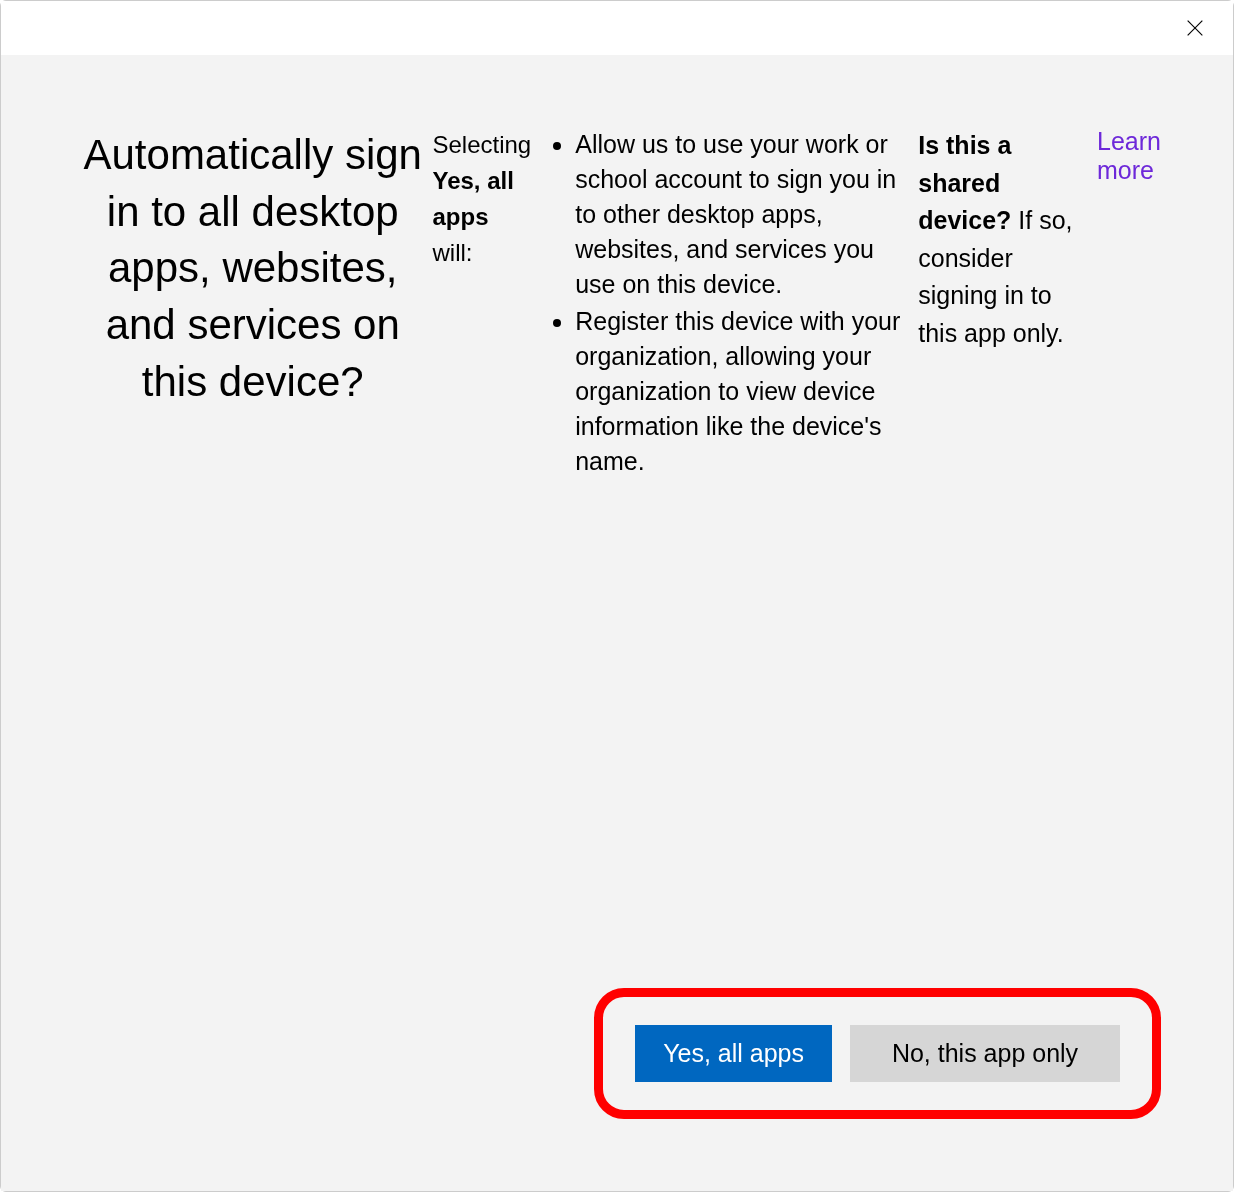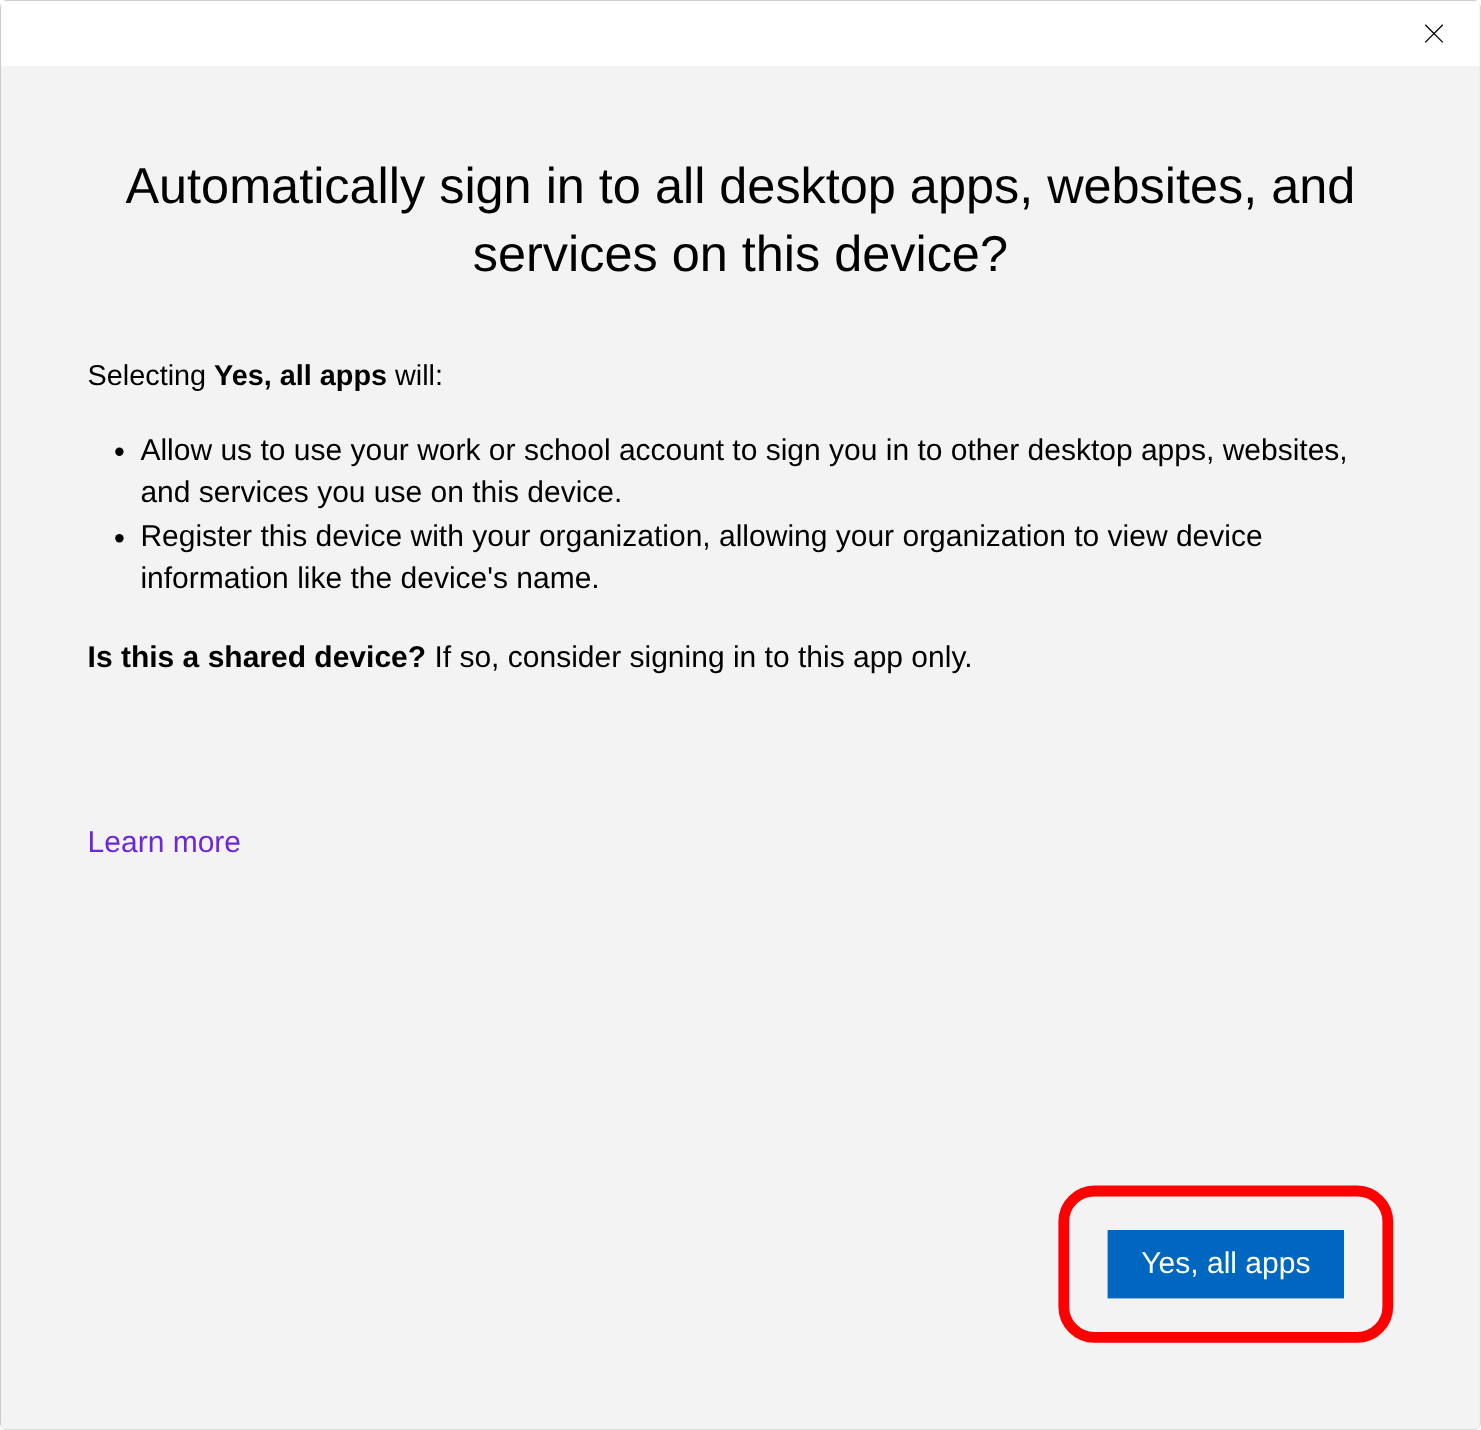--- a/index.html
+++ b/index.html
@@ -44,22 +44,22 @@
     }
     .close-btn svg {
       width: 22px;
       height: 22px;
     }
     .content-area {
       flex: 1;
       background: #f3f3f3;
       padding: 72px 72px 40px 72px;
       display: flex;
-      flex-direction: column;
       position: relative;
+      justify-content: flex-end;
     }
     .heading {
       font-size: 42px;
       font-weight: 400;
       color: #000000;
       text-align: center;
       line-height: 1.35;
       margin-bottom: 56px;
     }
     .intro-line {
@@ -154,15 +154,16 @@
     </ul>
 
     <p class="shared-device">
       <span class="bold">Is this a shared device?</span><span> If so, consider signing in to this app only.</span>
     </p>
 
     <a class="learn-more">Learn more</a>
 
     <div class="button-row">
       <button class="btn btn-primary">Yes, all apps</button>
+      <button class="btn btn-secondary">No, this app only</button>
     </div>
   </div>
 </div>
 
 </body></html>

